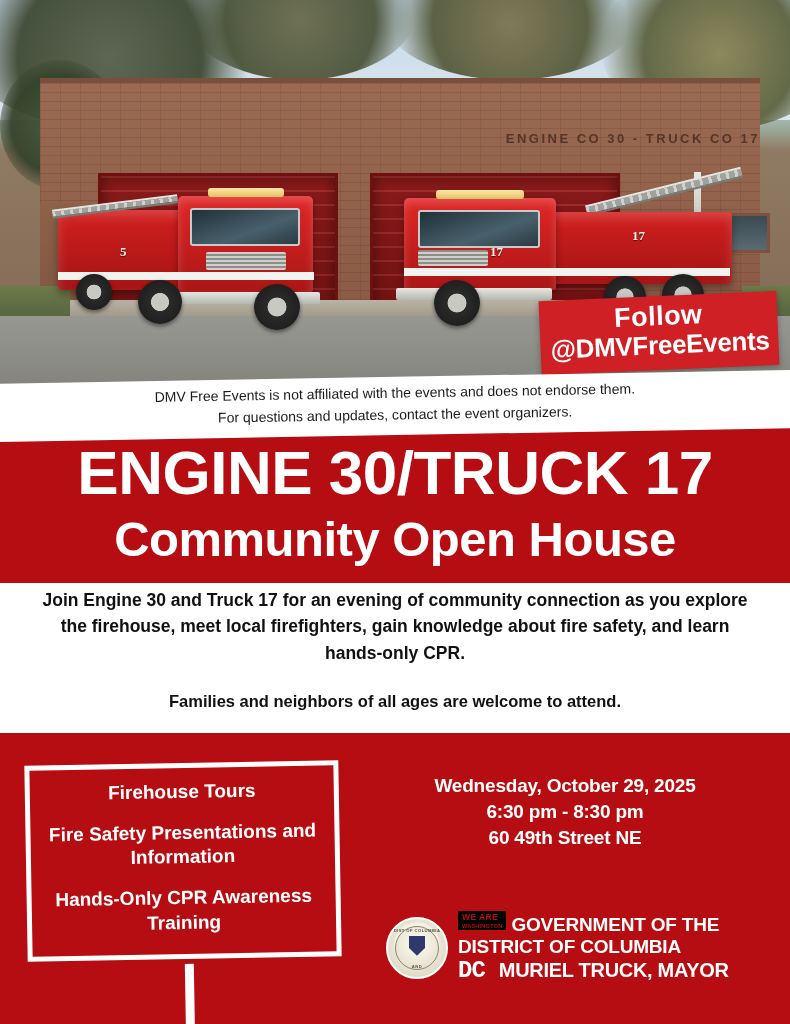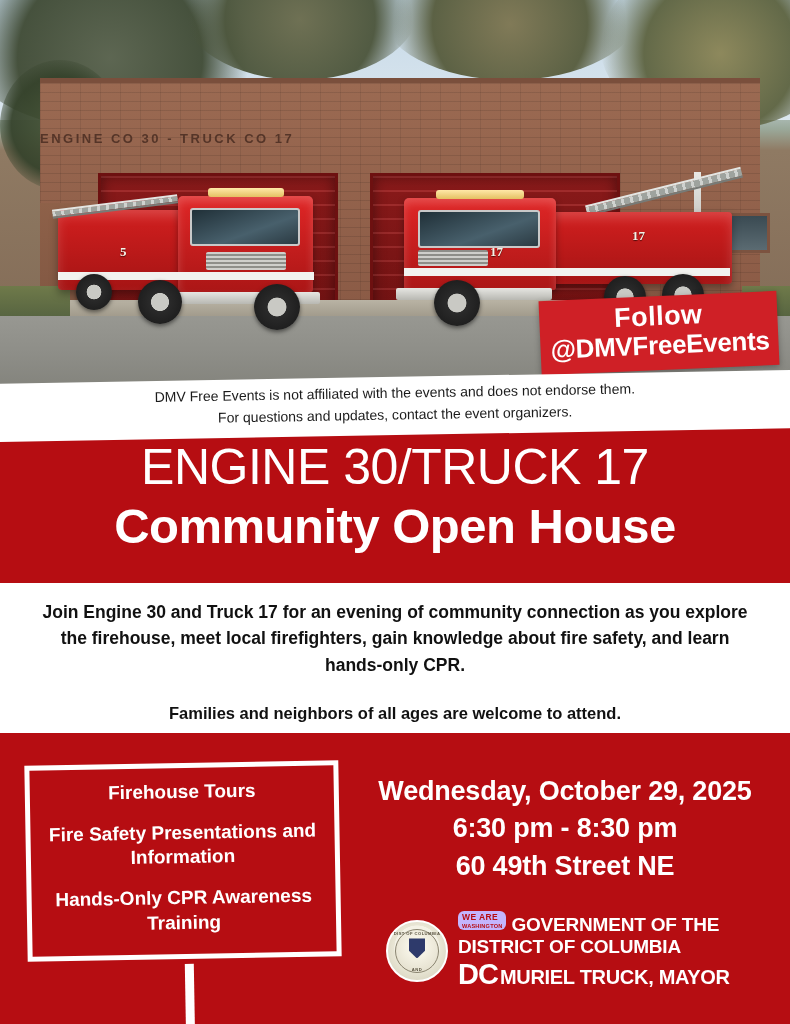--- a/index.html
+++ b/index.html
@@ -52,21 +52,21 @@
       repeating-linear-gradient(90deg, rgba(0,0,0,.08) 0 1px, rgba(0,0,0,0) 1px 20px),
       linear-gradient(#9b6a52, #8a5a45);
     border-top: 5px solid #7a4f3c;
   }
   .firehouse-left-wing {
     position: absolute; left: 0; top: 120px; width: 50px; height: 140px;
     background: linear-gradient(#8e6149, #7d5440);
   }
   .sign-text {
     position: absolute; left: 0; top: 48px; width: 100%;
-    text-align: left;
+    text-align: right;
     font-family: "Liberation Sans", sans-serif;
     font-size: 13px;
     letter-spacing: 2.5px;
     color: #4a2d22;
     font-weight: 700;
     opacity: .85;
   }
   .bay {
     position: absolute;
     top: 90px;
@@ -191,41 +191,41 @@
   .title-block {
     position: absolute;
     left: 0; top: 428px; width: 790px; height: 155px;
     background: #b60d12;
     color: #ffffff;
     text-align: center;
     padding-top: 12px;
     z-index: 4;
   }
   .title-1 {
-    font-size: 50px;
-    font-weight: 400;
+    font-size: 62px;
+    font-weight: 700;
     letter-spacing: -.5px;
     line-height: 1.08;
     font-family: "Liberation Sans", sans-serif;
   }
   .title-2 {
     font-size: 49px;
     font-weight: 700;
     line-height: 1.08;
     margin-top: 6px;
     letter-spacing: -.5px;
   }
 
   
   .body-block {
     position: absolute;
     left: 0; top: 583px; width: 790px; height: 150px;
     background: #ffffff;
     text-align: center;
-    padding: 16px 34px 0 34px;
+    padding: 4px 34px 0 34px;
     color: #111;
   }
   .body-para {
     font-size: 17.5px;
     font-weight: 700;
     line-height: 1.5;
   }
   .body-sub {
     font-size: 16.5px;
     font-weight: 700;
@@ -263,21 +263,21 @@
   }
   .sign-line:last-child { margin-bottom: 0; }
 
   
   .details {
     position: absolute;
     left: 350px; top: 40px; width: 430px;
     text-align: center;
   }
   .details div {
-    font-size: 27px;
+    font-size: 19px;
     font-weight: 700;
     line-height: 1.38;
     letter-spacing: -.2px;
   }
 
   
   .govblock {
     position: absolute;
     left: 386px; top: 178px;
     display: flex;
@@ -305,35 +305,34 @@
   .seal .ring-top, .seal .ring-bot {
     position: absolute; left: 0; width: 100%; text-align: center;
     font-size: 4.2px; letter-spacing: .4px; color: #5a5442; font-weight: 700;
   }
   .seal .ring-top { top: 9px; }
   .seal .ring-bot { bottom: 8px; }
 
   .govtext { line-height: 1.12; }
   .weare {
     display: inline-block;
-    background: #c4b5fd; color: #b60d12;
+    background: #000000; color: #b60d12;
     font-size: 8.5px; font-weight: 700; letter-spacing: .4px;
     padding: 2px 4px 1px 4px;
     margin-right: 5px;
     vertical-align: 3px;
-    border-radius: 6px;
   }
   .weare small { display: block; font-size: 5.6px; letter-spacing: .2px; }
   .gov-l1 { font-size: 19px; font-weight: 700; letter-spacing: -.2px; white-space: nowrap; }
   .gov-l2 { font-size: 19px; font-weight: 700; letter-spacing: -.2px; margin-top: 1px; }
   .gov-l3 { font-size: 20px; font-weight: 700; letter-spacing: -.3px; margin-top: 1px; white-space: nowrap; }
   .dc {
-    font-family: Liberation Sans, sans-serif;
-    font-size: 29px; font-weight: 700; letter-spacing: -1px;
-    margin-right: 2px;
+    font-family: Liberation Mono, monospace;
+    font-size: 24px; font-weight: 700; letter-spacing: -1px;
+    margin-right: 14px;
   }
 </style>
 </head>
 <body>
 
 <div class="flyer">
 
   <div class="photo">
     <div class="sky"></div>
     <div class="tree t1"></div>

